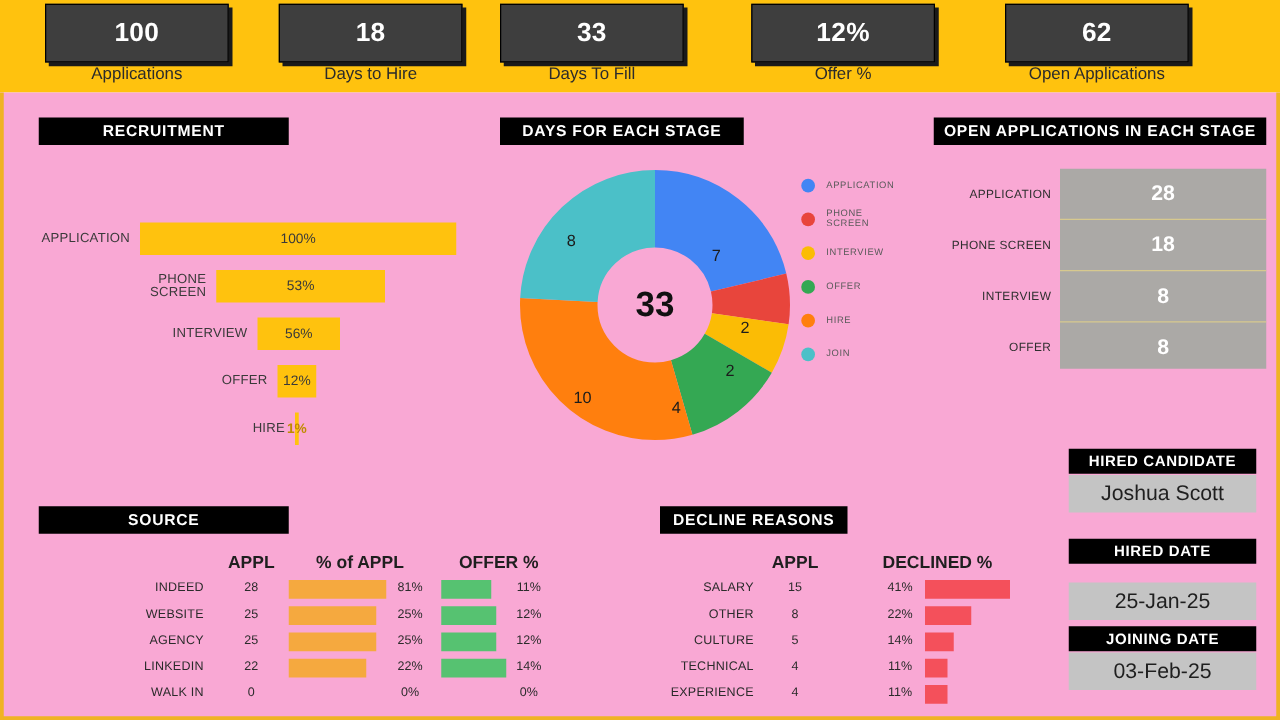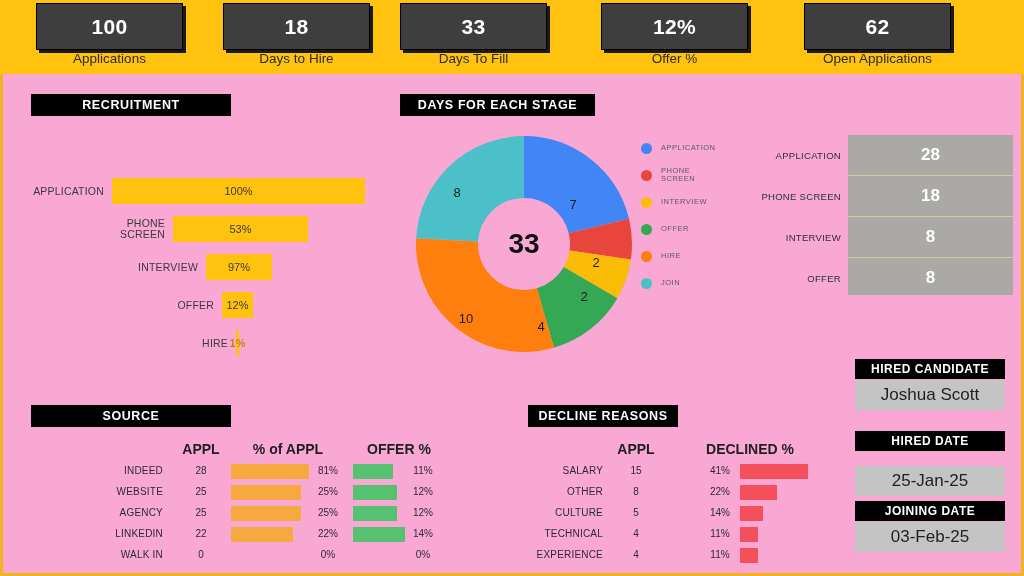--- a/index.html
+++ b/index.html
@@ -304,21 +304,21 @@
       <div class="funnel-row" style="left:170px; top:142px;">
         <div class="funnel-label" style="white-space:pre-line;">PHONE
 SCREEN</div>
         <div class="funnel-bar" style="left:0; width:135px;">
           <span>53%</span>
         </div>
       </div>
       <div class="funnel-row" style="left:203px; top:180px;">
         <div class="funnel-label">INTERVIEW</div>
         <div class="funnel-bar" style="left:0; width:66px;">
-          <span>97%</span>
+          <span>56%</span>
         </div>
       </div>
       <div class="funnel-row" style="left:219px; top:218px;">
         <div class="funnel-label">OFFER</div>
         <div class="funnel-bar" style="left:0; width:31px;">
           <span>12%</span>
         </div>
       </div>
       <div class="funnel-row" style="left:233px; top:256px;">
         <div class="funnel-label">HIRE</div>
@@ -378,20 +378,21 @@
       <div class="legend-item">
         <span class="legend-dot" style="background:#FF7F0E;"></span>
         <span class="legend-text">HIRE</span>
       </div>
       <div class="legend-item">
         <span class="legend-dot" style="background:#4BC0C8;"></span>
         <span class="legend-text">JOIN</span>
       </div>
     </div>
 
+    <div class="section-title" style="left:744px; top:20px; width:266px;">OPEN APPLICATIONS IN EACH STAGE</div>
 
     <div class="open-apps-panel" style="top:61px;">
       <div class="open-row">
         <span class="open-row-label">APPLICATION</span>
         <span>28</span>
       </div>
       <div class="open-row">
         <span class="open-row-label">PHONE SCREEN</span>
         <span>18</span>
       </div>

